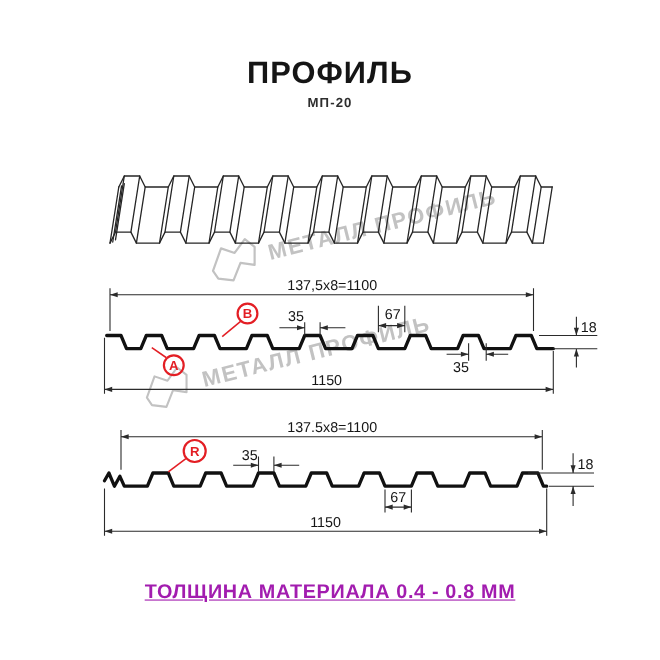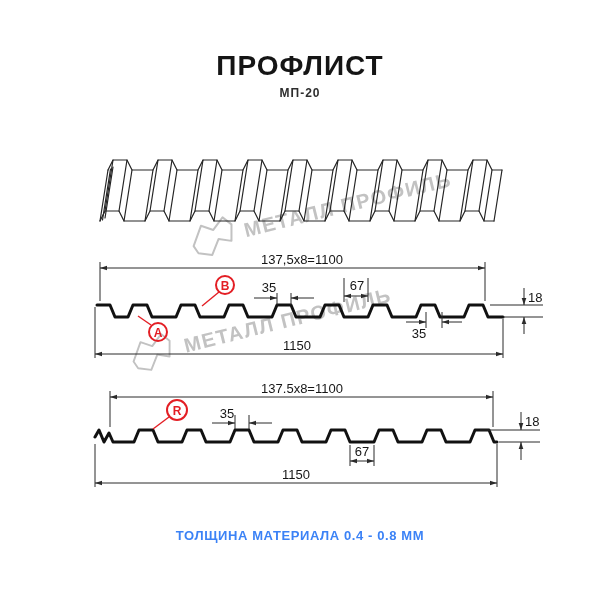--- a/index.html
+++ b/index.html
@@ -3,21 +3,21 @@
 <meta charset="utf-8">
 <style>
   html,body{margin:0;padding:0;background:#fff;}
   #page{position:relative;width:600px;height:600px;background:#fff;overflow:hidden;
         font-family:"Liberation Sans",sans-serif;}
   .title{position:absolute;top:50px;left:0;width:100%;text-align:center;
          font-size:28px;font-weight:700;letter-spacing:1px;color:#151515;}
   .subtitle{position:absolute;top:86px;left:0;width:100%;text-align:center;
          font-size:12px;font-weight:700;letter-spacing:1px;color:#2e2e2e;}
   .footer-note{position:absolute;top:528px;left:0;width:100%;text-align:center;
-         font-size:13px;font-weight:700;letter-spacing:0.6px;color:#3b82f6;}
+         font-size:18px;font-weight:700;letter-spacing:0.6px;color:#a21caf;text-decoration:underline;}
   .wm{position:absolute;display:flex;align-items:center;gap:8px;z-index:1;
       transform:rotate(-14deg);transform-origin:left center;pointer-events:none;}
   .wm-text{font-size:20px;font-weight:700;letter-spacing:1.5px;color:#c2c2c2;white-space:nowrap;}
   .wm svg{display:block;}
   .draw{position:absolute;z-index:2;}
   
   .prof{fill:none;stroke:#111;stroke-width:3;stroke-linejoin:round;stroke-linecap:round;}
   .dl{fill:none;stroke:#2b2b2b;stroke-width:1;}
   .af{fill:#2b2b2b;stroke:none;}
   .dt{font-family:"Liberation Sans",sans-serif;font-size:13px;fill:#161616;}
@@ -25,21 +25,21 @@
   .rl{stroke:#e31e24;stroke-width:1.4;fill:none;}
   .rt{font-family:"Liberation Sans",sans-serif;font-size:12px;font-weight:700;fill:#e31e24;}
   .p3{fill:none;stroke:#262626;stroke-width:1.2;stroke-linejoin:round;stroke-linecap:round;}
   .wm-logo{fill:none;stroke:#c2c2c2;stroke-width:2;stroke-linejoin:round;}
 </style>
 </head>
 <body>
 
 <div id="page">
 
-  <div class="title">ПРОФЛИСТ</div>
+  <div class="title">ПРОФИЛЬ</div>
   <div class="subtitle">МП-20</div>
 
   <div class="wm" style="left:190px;top:223px;">
     <svg width="48" height="42" viewBox="0 0 48 42">
       <path class="wm-logo" d="M3,24 L15,6 L26,13 L38,3 L45,12 L41,28 L29,23 L19,37 L6,32 Z"></path>
     </svg>
     <span class="wm-text">МЕТАЛЛ ПРОФИЛЬ</span>
   </div>
 
   <div class="wm" style="left:128px;top:340px;">

